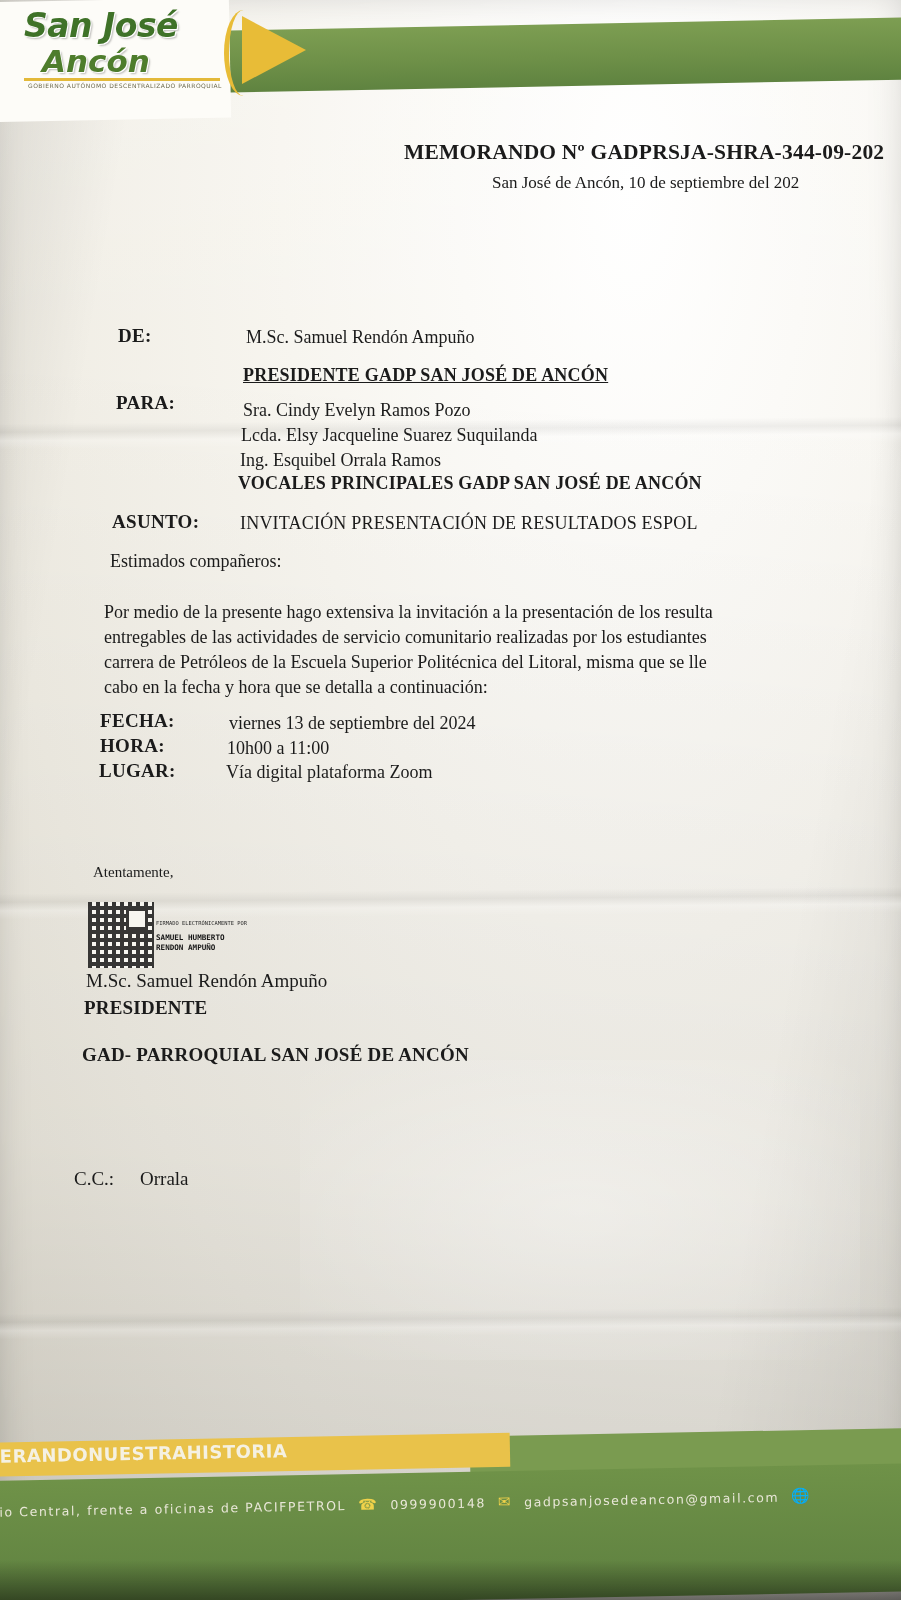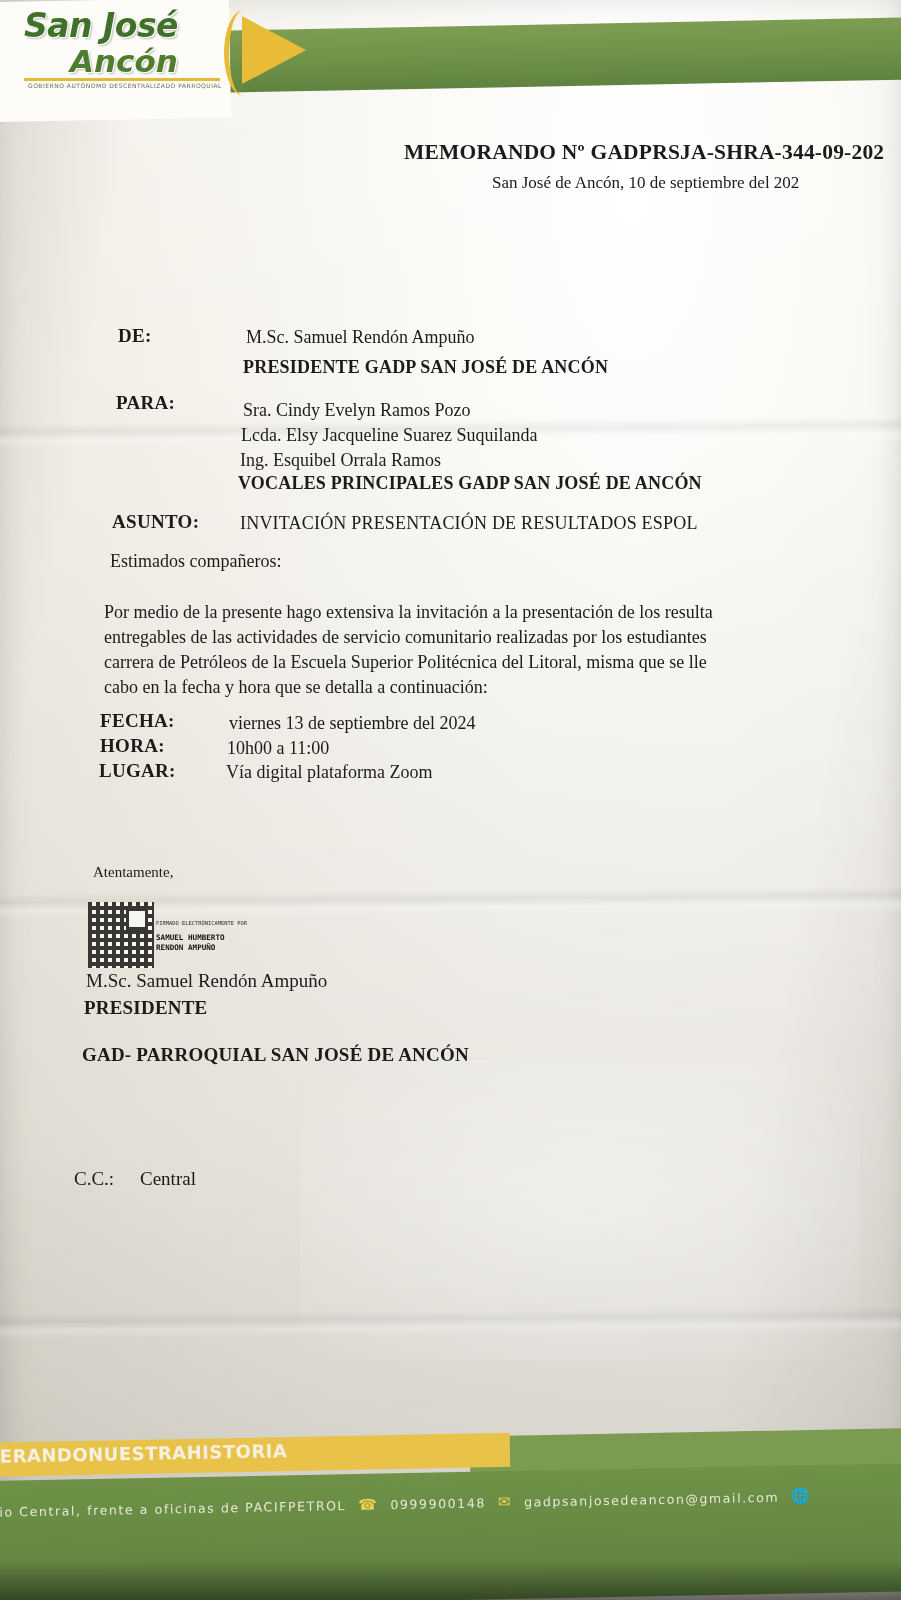--- a/index.html
+++ b/index.html
@@ -79,21 +79,21 @@
     color: #3f7228;
     text-shadow: 1px 1px 0 #ffffff, 2px 2px 2px rgba(0,0,0,0.25);
     white-space: nowrap;
   }
   .logo-text-1 {
     left: 14px; top: 4px;
     font-size: 33px;
     letter-spacing: -0.5px;
   }
   .logo-text-2 {
-    left: 60px; top: 41px;
+    left: 32px; top: 41px;
     font-size: 31px;
     color: #4e7d2c;
   }
   .logo-sub {
     position: absolute;
     left: 18px; top: 80px;
     font-family: "DejaVu Sans", sans-serif;
     font-size: 6px;
     letter-spacing: 0.5px;
     color: #6d6a4e;
@@ -144,21 +144,21 @@
   .lbl {
     font-weight: bold;
     font-size: 19px;
     letter-spacing: 0.3px;
   }
   .val { font-size: 18px; }
   .val-b { font-size: 18px; font-weight: bold; letter-spacing: 0.2px; }
 
   .de-lbl    { top: 325px; left: 118px; }
   .de-v1     { top: 327px; left: 246px; }
-  .de-v2     { top: 357px; left: 243px; }
+  .de-v2     { top: 365px; left: 243px; text-decoration: underline; }
 
   .para-lbl  { top: 392px; left: 116px; }
   .para-v1   { top: 400px; left: 243px; text-align: right; }
   .para-v2   { top: 425px; left: 241px; }
   .para-v3   { top: 450px; left: 240px; }
   .para-v4   { top: 473px; left: 238px; }
 
   .asunto-lbl { top: 511px; left: 112px; }
   .asunto-v   { top: 513px; left: 240px; font-size: 18px; letter-spacing: 0.2px; }
 
@@ -364,21 +364,21 @@
         <div>SAMUEL  HUMBERTO</div>
         <div>RENDON  AMPUÑO</div>
       </div>
     </div>
 
     <div class="ln sign-1">M.Sc. Samuel Rendón Ampuño</div>
     <div class="ln sign-2">PRESIDENTE</div>
     <div class="ln sign-3">GAD- PARROQUIAL SAN JOSÉ DE ANCÓN</div>
 
     <div class="ln cc-lbl">C.C.:</div>
-    <div class="ln cc-val">Central</div>
+    <div class="ln cc-val">Orrala</div>
   </div>
 
   <div class="glare"></div>
 
   <div class="footer-green-top"></div>
   <div class="footer-yellow"></div>
   <div class="footer-yellow-txt">PERANDONUESTRAHISTORIA</div>
   <div class="footer-green"></div>
 
   <div class="footer-line">

